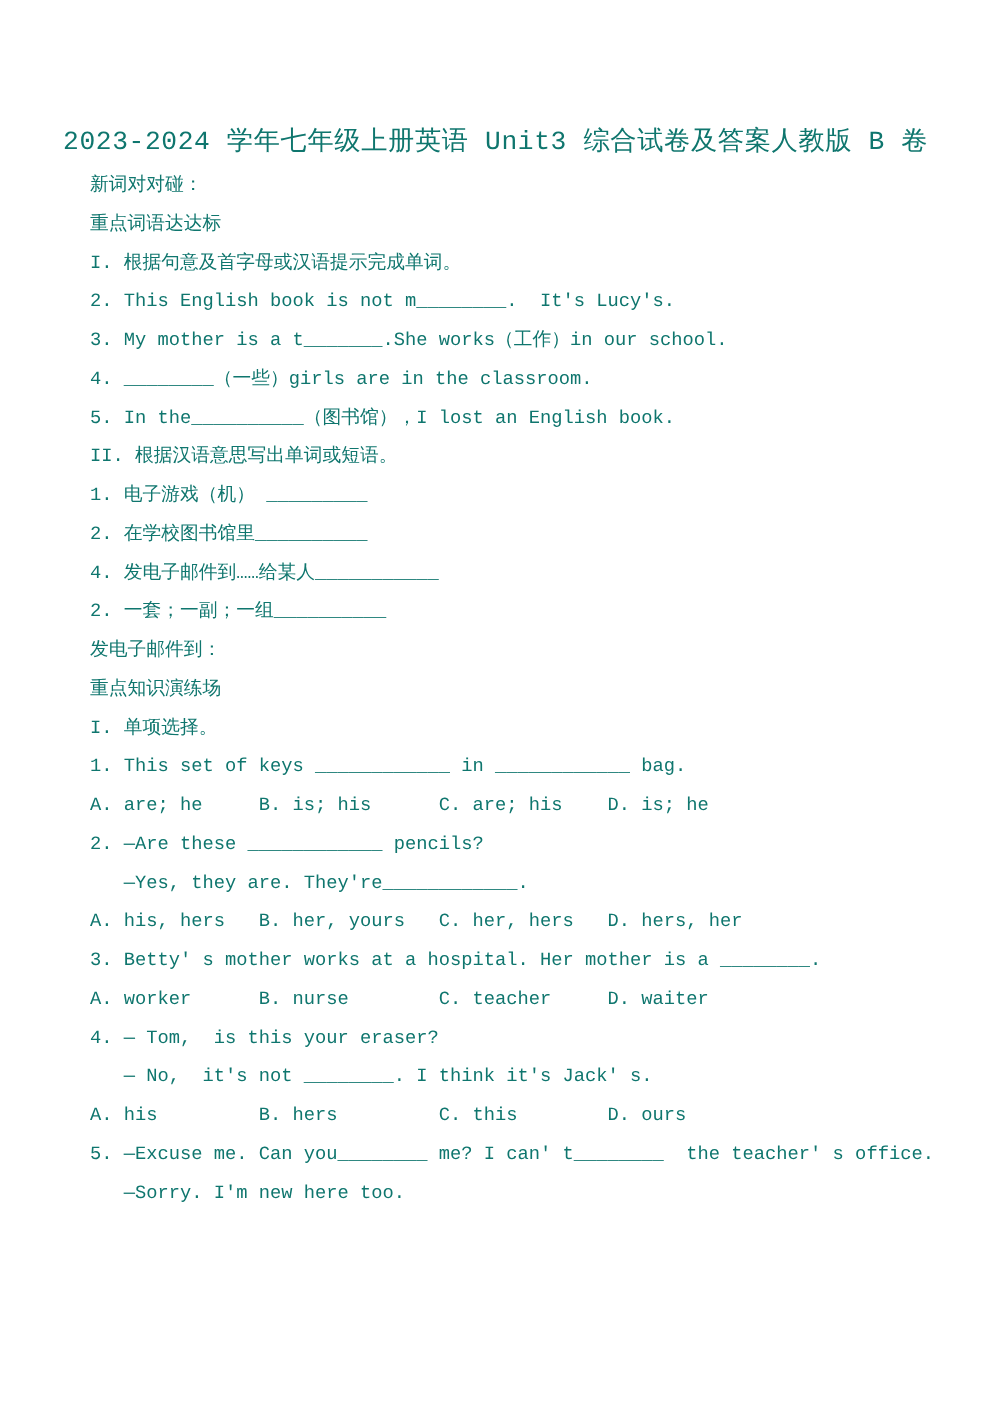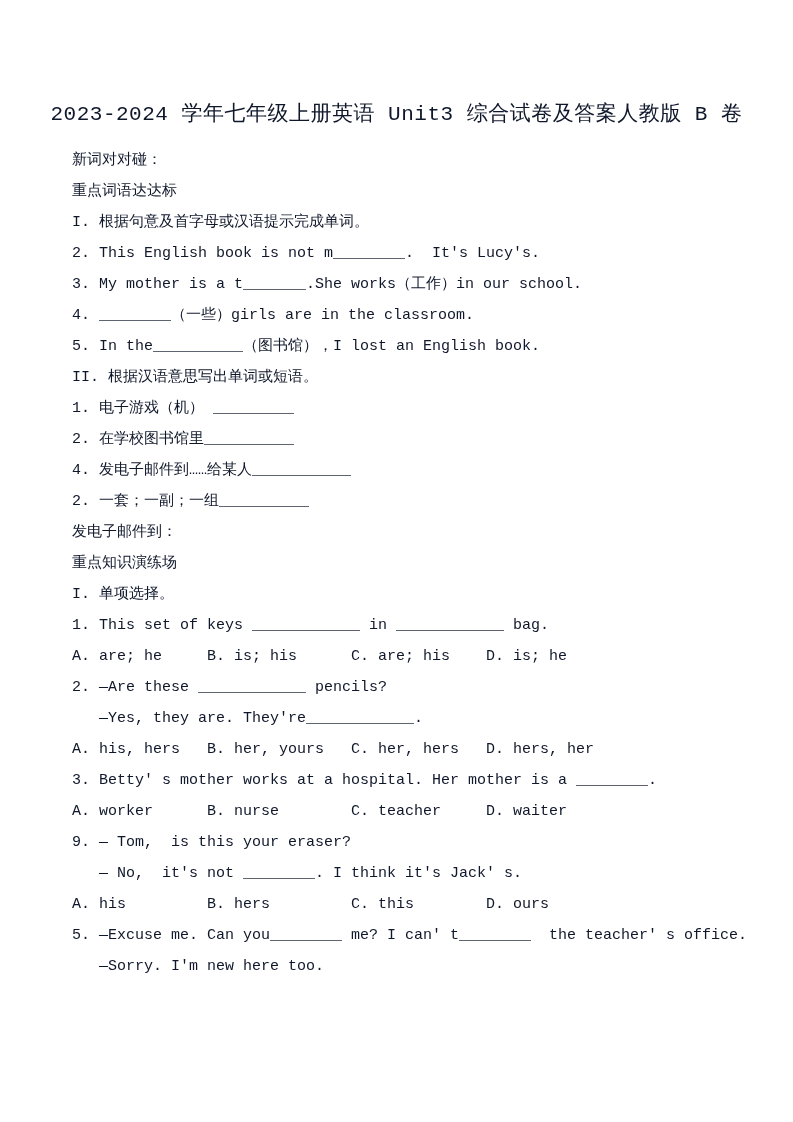--- a/index.html
+++ b/index.html
@@ -6,37 +6,37 @@
     margin: 0;
     padding: 0;
     background: #e8e8e8;
   }
   .doc {
     position: relative;
     width: 793px;
     height: 1122px;
     margin: 0 auto;
     background: #ffffff;
-    color: #0f172a;
+    color: #0f766e;
     font-family: "Liberation Mono", "DejaVu Sans Mono", monospace;
     overflow: hidden;
     box-sizing: border-box;
   }
   .title {
     padding-top: 101px;
     margin: 0 40px;
     text-align: center;
     font-size: 21px;
     line-height: 28px;
     font-weight: 400;
     white-space: pre;
     letter-spacing: 0.5px;
   }
   .content {
-    margin: 16px 0 0 72px;
+    margin: 4px 0 0 72px;
     padding-right: 40px;
   }
   .line {
     white-space: pre;
     height: 31px;
     line-height: 31px;
     font-size: 15px;
   }
 </style>
 </head>
@@ -60,19 +60,19 @@
       <div class="line">发电子邮件到：</div>
       <div class="line">重点知识演练场</div>
       <div class="line">I. 单项选择。</div>
       <div class="line">1. This set of keys ____________ in ____________ bag.</div>
       <div class="line">A. are; he     B. is; his      C. are; his    D. is; he</div>
       <div class="line">2. —Are these ____________ pencils?</div>
       <div class="line">   —Yes, they are. They're____________.</div>
       <div class="line">A. his, hers   B. her, yours   C. her, hers   D. hers, her</div>
       <div class="line">3. Betty' s mother works at a hospital. Her mother is a ________.</div>
       <div class="line">A. worker      B. nurse        C. teacher     D. waiter</div>
-      <div class="line">9. — Tom,  is this your eraser?</div>
+      <div class="line">4. — Tom,  is this your eraser?</div>
       <div class="line">   — No,  it's not ________. I think it's Jack' s.</div>
       <div class="line">A. his         B. hers         C. this        D. ours</div>
       <div class="line">5. —Excuse me. Can you________ me? I can' t________  the teacher' s office.</div>
       <div class="line">   —Sorry. I'm new here too.</div>
     </div>
 </div>
 
 </body></html>

